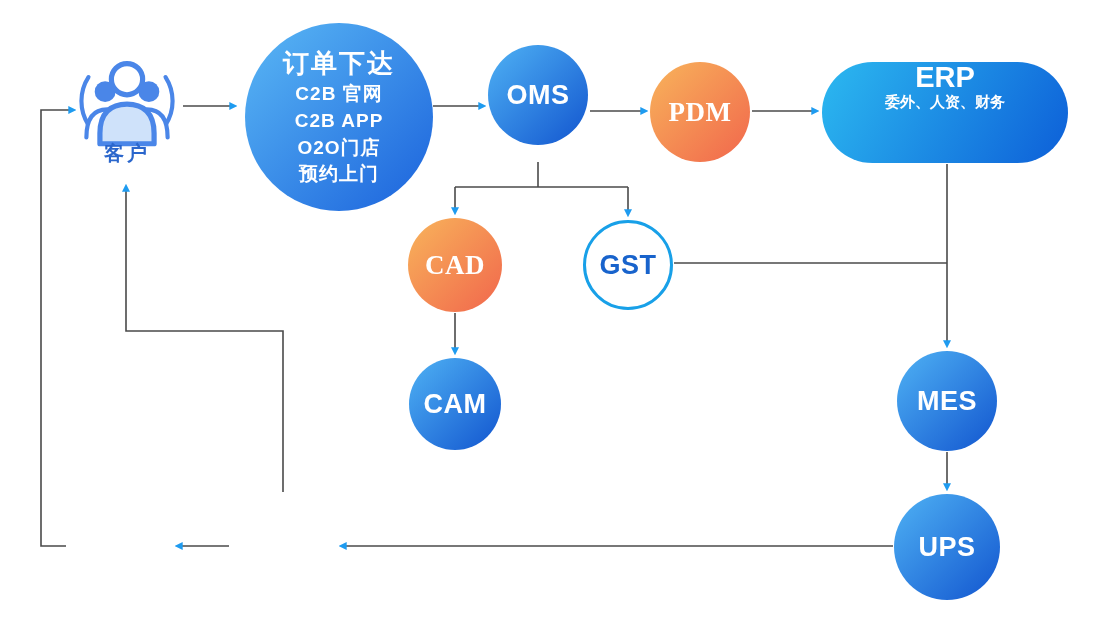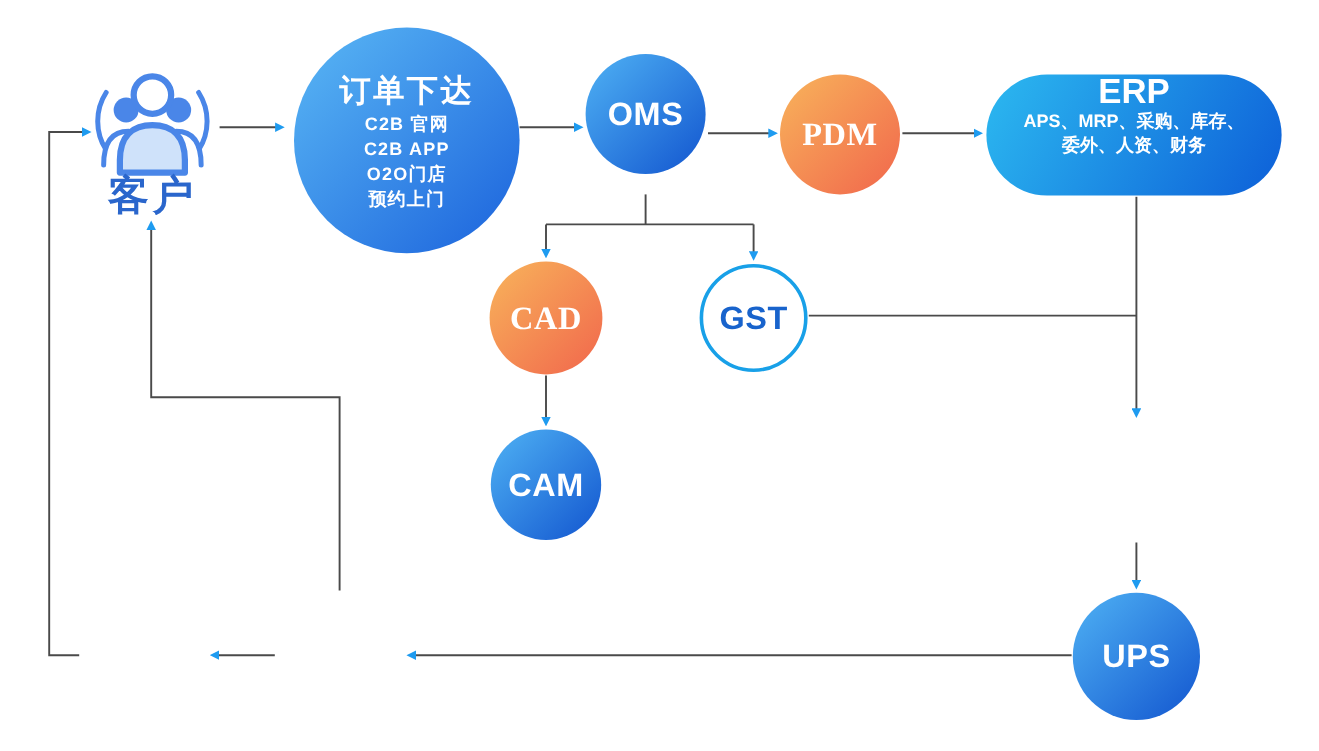--- a/index.html
+++ b/index.html
@@ -11,21 +11,21 @@
     position:absolute;border-radius:50%;display:flex;flex-direction:column;
     align-items:center;justify-content:center;color:#fff;font-weight:bold;
     text-align:center;box-sizing:border-box;
   }
   .node-blue{background:linear-gradient(135deg,var(--blue-light) 0%,var(--blue-dark) 100%);}
   .node-orange{background:linear-gradient(135deg,var(--orange-light) 0%,var(--orange-dark) 100%);font-family:Liberation Serif, serif;}
   .node-order{background:linear-gradient(135deg,var(--order-light) 0%,var(--order-dark) 100%);}
   .node-label{font-size:27px;letter-spacing:.5px;}
   #order{left:245px;top:23px;width:188px;height:188px;}
   #order .title{font-size:26px;letter-spacing:2px;margin-bottom:0;}
-  #order .subline{font-size:15px;line-height:1.4;letter-spacing:1px;text-align:right;}
+  #order .subline{font-size:19px;line-height:1.4;letter-spacing:1px;text-align:right;}
   #oms{left:488px;top:45px;width:100px;height:100px;}
   #pdm{left:650px;top:62px;width:100px;height:100px;}
   #erp{
     left:822px;top:62px;width:246px;height:101px;border-radius:51px;
     background:linear-gradient(120deg,var(--erp-light) 0%,var(--erp-dark) 100%);
     position:absolute;display:flex;flex-direction:column;align-items:center;
     justify-content:flex-start;color:#fff;font-weight:bold;text-align:center;
   }
   #erp .title{font-size:29px;line-height:1.05;}
   #erp .subline{font-size:15px;line-height:1.3;}
@@ -35,21 +35,21 @@
     border:3px solid var(--gst-border);color:var(--gst-text);align-items:center;
   }
   #cam{left:409px;top:358px;width:92px;height:92px;}
   #mes{left:897px;top:351px;width:100px;height:100px;}
   #ups{left:894px;top:494px;width:106px;height:106px;}
   #wms{left:230px;top:493px;width:106px;height:106px;}
   #drp{left:66px;top:493px;width:106px;height:106px;}
   #customer-icon{position:absolute;left:73px;top:50px;width:108px;height:100px;}
   #customer-label{
     position:absolute;left:72px;top:140px;width:110px;text-align:center;
-    font-size:34px;font-weight:bold;color:var(--customer-text);letter-spacing:3px;
+    font-size:20px;font-weight:bold;color:var(--customer-text);letter-spacing:3px;
   }
   #connectors{position:absolute;left:0;top:0;width:1099px;height:626px;pointer-events:none;}
   #connectors path.edge{stroke:var(--line);stroke-width:1.6;fill:none;}
   #connectors .arrowhead{fill:var(--arrow);}
 </style>
 </head>
 <body>
 
 <div id="stage">
 
@@ -102,36 +102,38 @@
   <div class="node node-blue" id="oms">
     <span class="node-label">OMS</span>
   </div>
 
   <div class="node node-orange" id="pdm">
     <span class="node-label">PDM</span>
   </div>
 
   <div id="erp">
     <div class="title">ERP</div>
-    <div class="subline">APS、MRP、采购、库存、</div>
     <div class="subline">委外、人资、财务</div>
   </div>
 
   <div class="node node-orange" id="cad">
     <span class="node-label">CAD</span>
   </div>
 
   <div class="node" id="gst">
     <span class="node-label">GST</span>
   </div>
 
   <div class="node node-blue" id="cam">
     <span class="node-label">CAM</span>
   </div>
 
+  <div class="node node-blue" id="mes">
+    <span class="node-label">MES</span>
+  </div>
 
   <div class="node node-blue" id="ups">
     <span class="node-label">UPS</span>
   </div>
 
 
 
 </div>
 
 </body></html>

